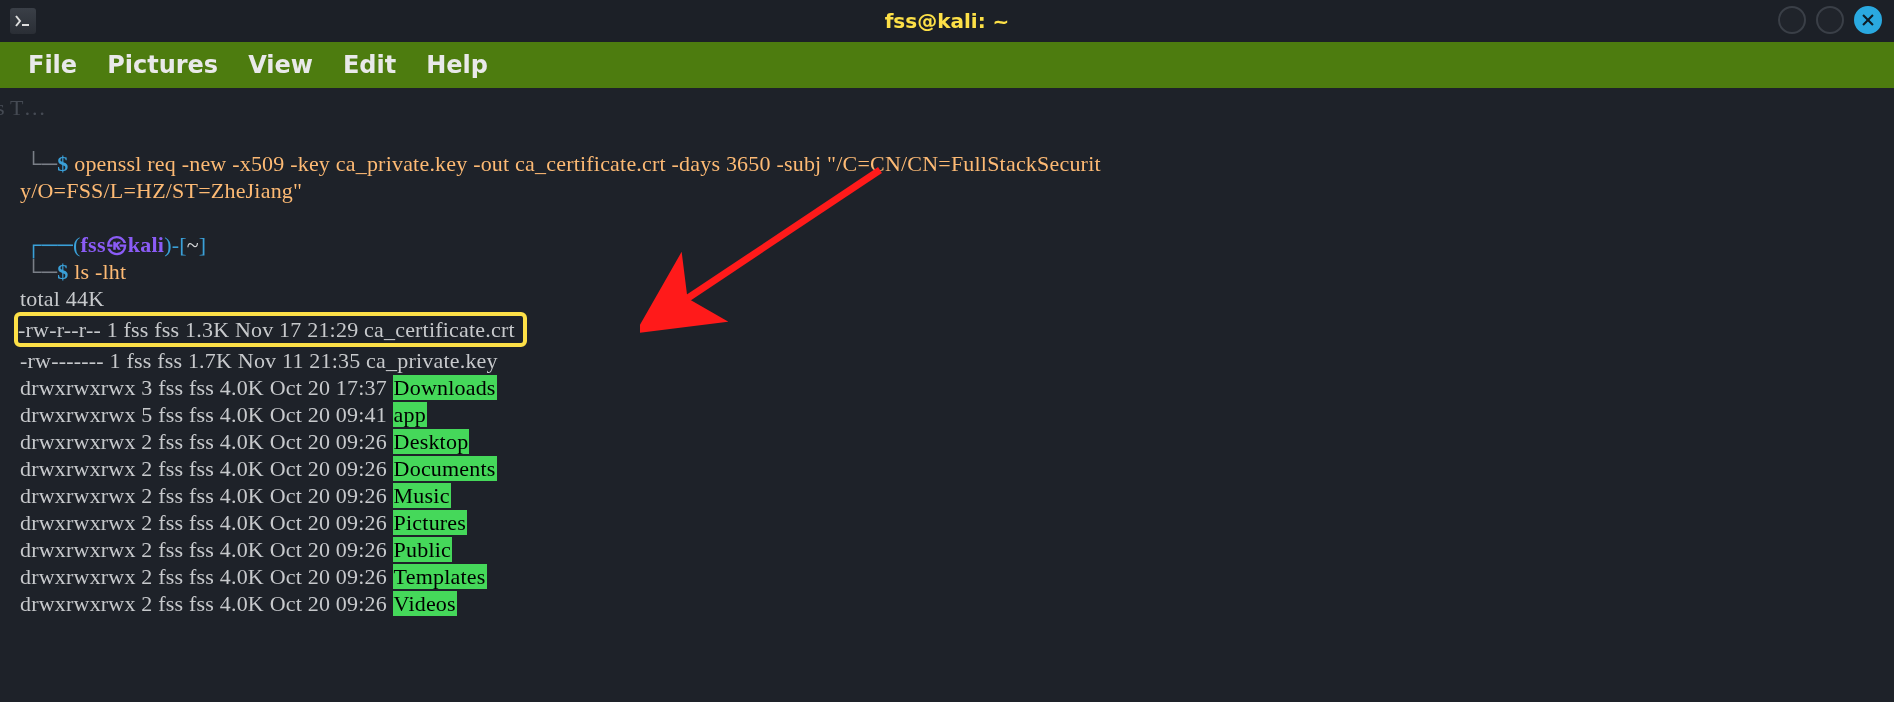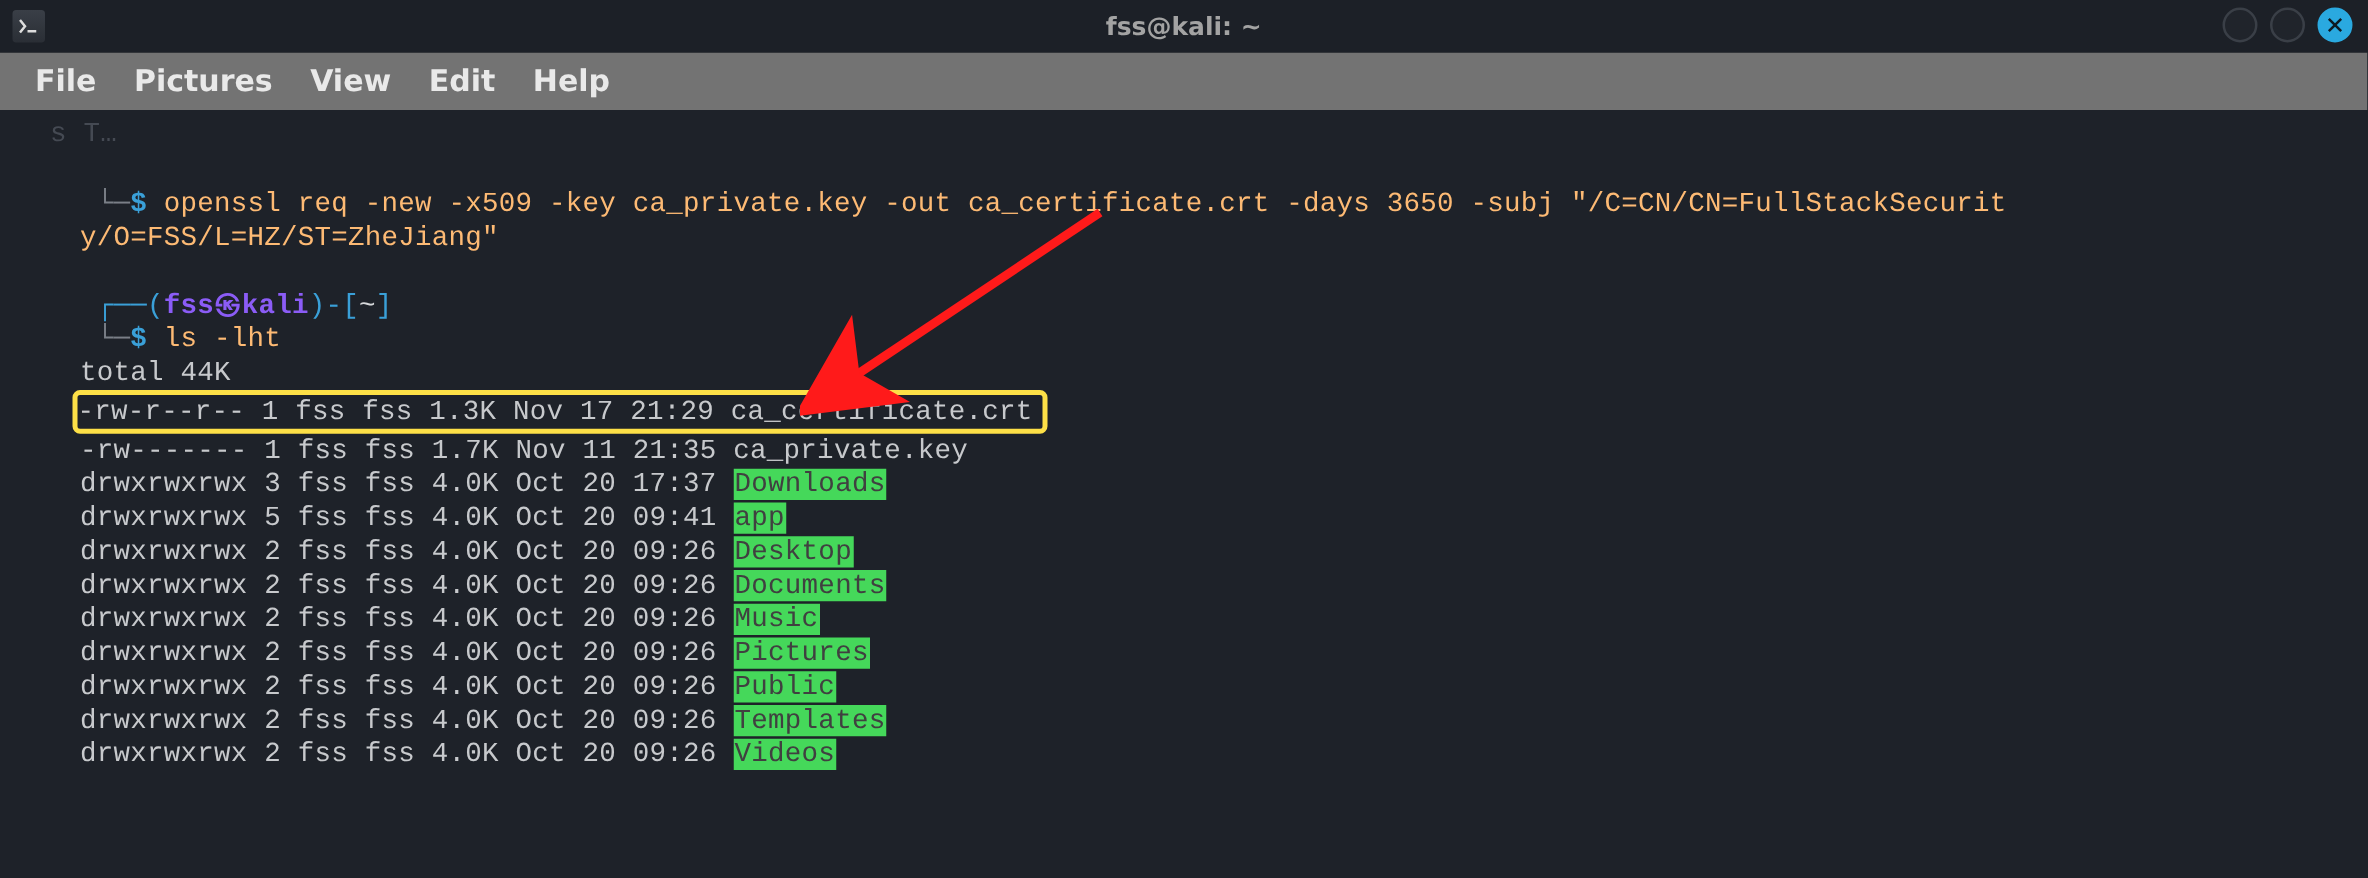--- a/index.html
+++ b/index.html
@@ -27,21 +27,21 @@
     border-radius: 3px;
     display: flex; align-items: center; justify-content: center;
     margin-right: 8px;
     font-size: 14px;
     color: #ddd;
   }
   .titlebar .title {
     position: absolute;
     left: 50%;
     transform: translateX(-50%);
-    color: #a3a3a3;
+    color: #fde047;
     font-weight: 600;
     font-size: 20px;
   }
   .titlebar .win-controls {
     position: absolute;
     right: 12px;
     top: 6px;
     display: flex;
     gap: 10px;
   }
@@ -63,53 +63,52 @@
     width: 14px; height: 2px;
     background:#0d1b24;
     transform-origin:center;
   }
   .win-btn.close::before { transform: translate(-50%,-50%) rotate(45deg); }
   .win-btn.close::after  { transform: translate(-50%,-50%) rotate(-45deg); }
 
   
   .menubar {
     height: 46px;
-    background: #737373;
+    background: #4d7c0f;
     display: flex;
     align-items: center;
     gap: 30px;
     padding: 0 28px;
     font-family: "DejaVu Sans", "Segoe UI", sans-serif;
     font-size: 24px;
     color: #e9e9e9;
     font-weight: 600;
   }
   .menubar .menu-item { cursor: default; }
 
   
   .terminal {
     padding: 8px 20px 10px 20px;
-    font-family: Liberation Mono, monospace;
+    font-family: Liberation Serif, serif;
     font-size: 22px;
     line-height: 27px;
     white-space: pre;
     color: #c7c9cc;
     position: relative;
     letter-spacing: 0.2px;
-    margin-left: 44px;
   }
   .faded { color: #454a53; position:absolute; left:-4px; top:6px; }
   .gray  { color: #7a7f87; }
   .cyan  { color: #8b5cf6; font-weight:700; }
   .cyanthin { color: #3aa0d8; }
   .white { color: #d6d8da; }
   .prompt-dollar { color: #3aa0d8; font-weight:700; }
   .cmd { color: #fdba74; }
   .dirlink {
-    color: #404040;
+    color: #000000;
     background: #45d85a;
     padding: 0 1px;
   }
   .highlight-box {
     border: 4px solid #fde047;
     border-radius: 6px;
     display: inline-block;
     padding: 0 8px 0 0;
     margin-left: -6px;
   }

